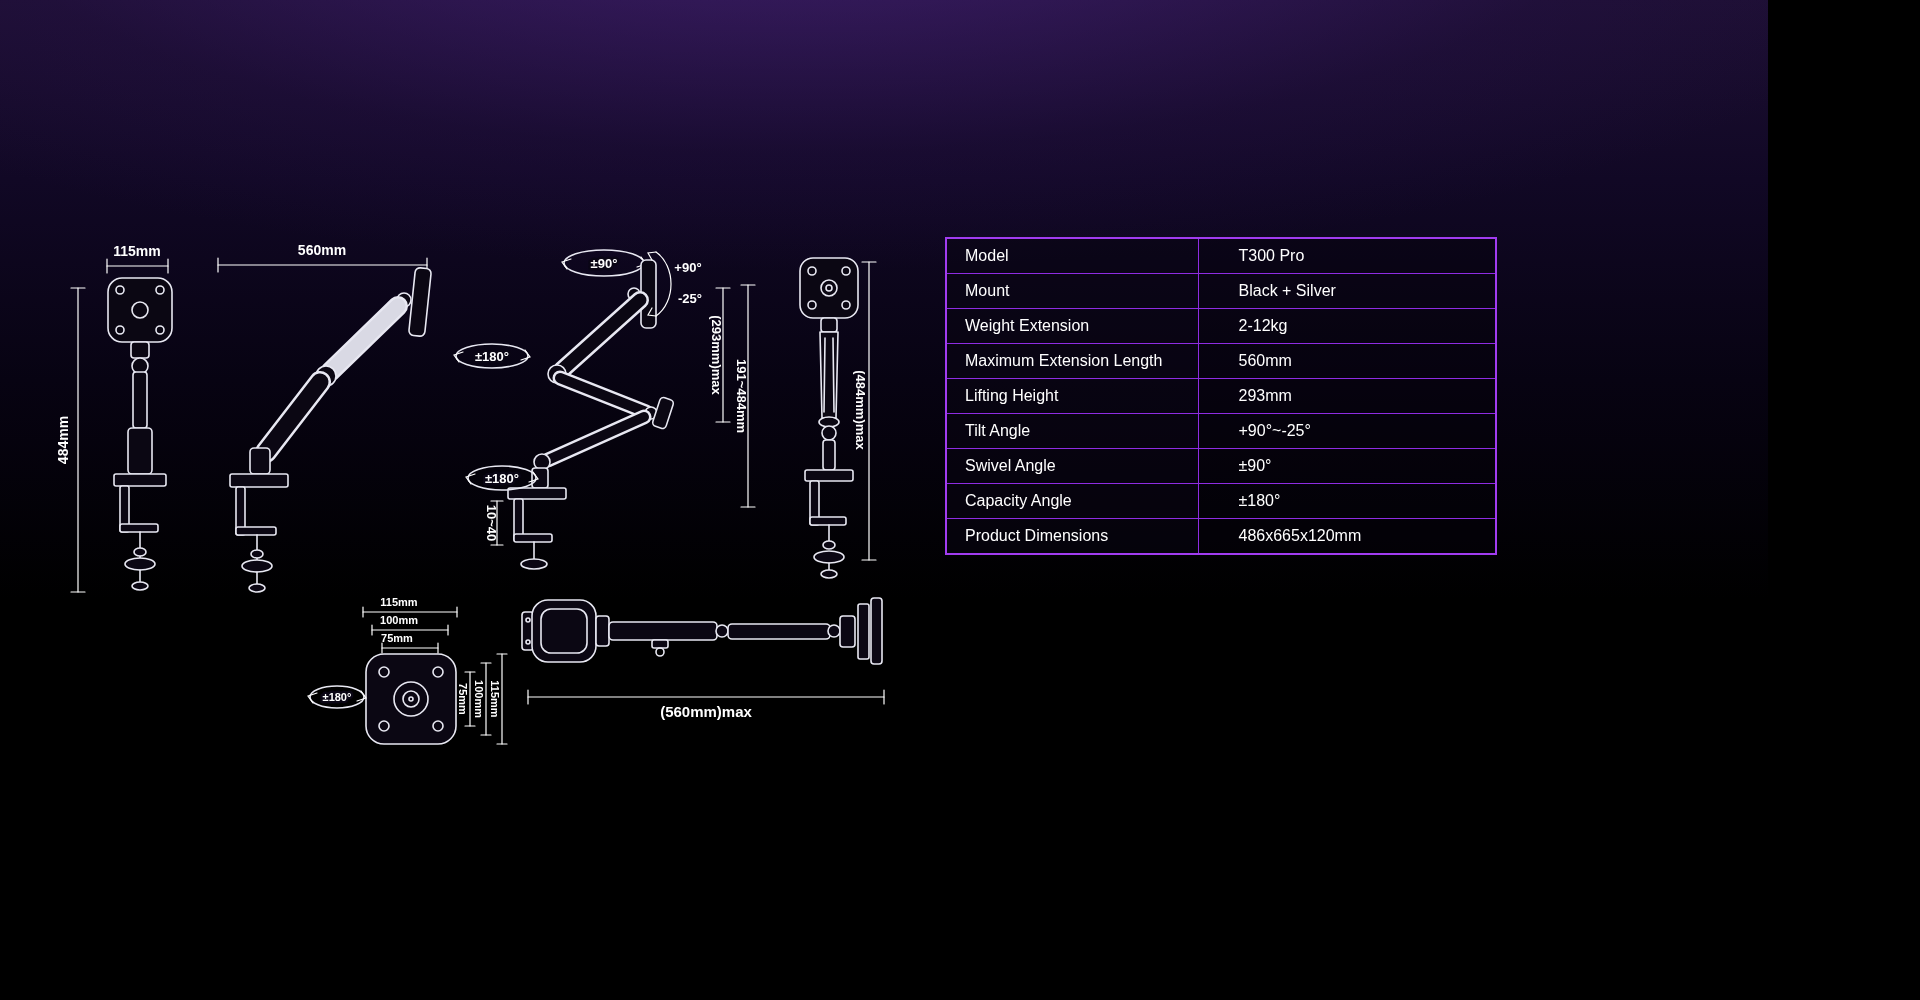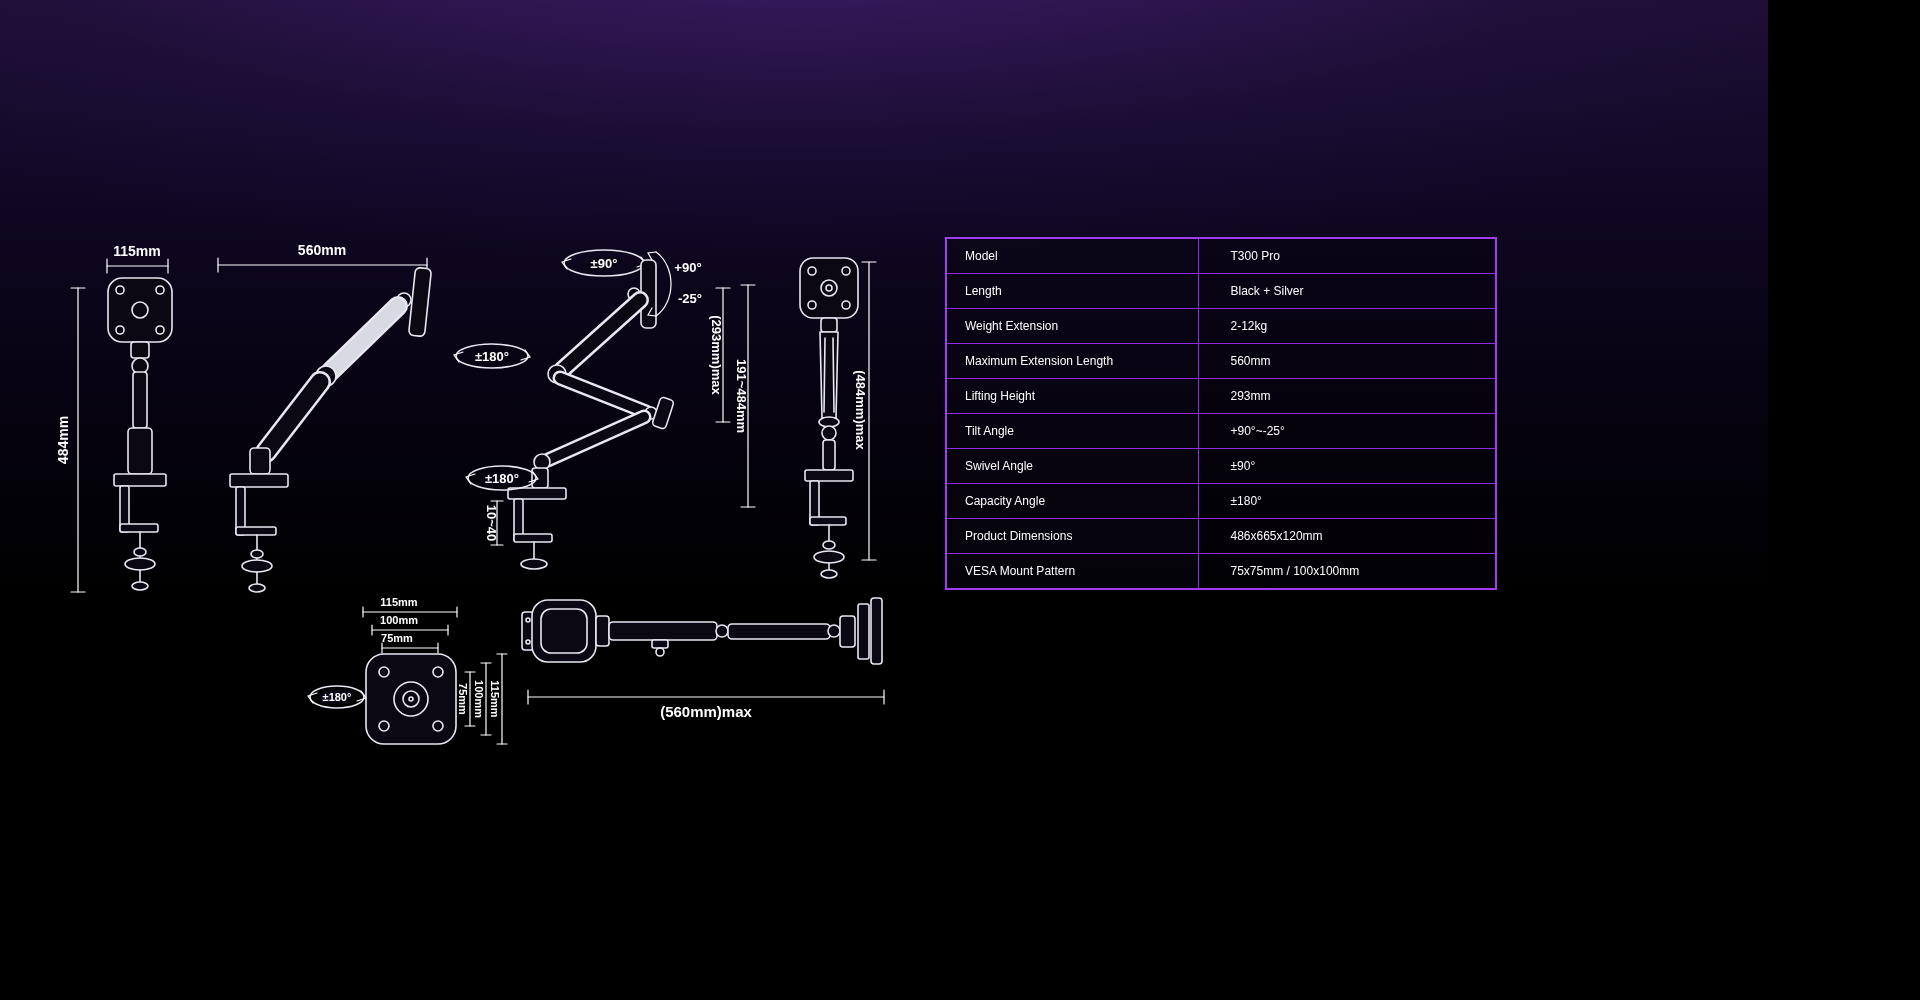--- a/index.html
+++ b/index.html
@@ -12,29 +12,29 @@
     position:absolute; inset:0;
     background:
       radial-gradient(1600px 520px at 45% -12%, rgba(92,44,158,0.55), rgba(40,18,74,0.30) 52%, rgba(0,0,0,0) 75%),
       linear-gradient(180deg, #1d0f33 0%, #110825 18%, #070312 38%, #000 60%);
   }
 
   
   .spec-table {
     position:absolute; left:945px; top:237px; width:550px;
     border-collapse:collapse; table-layout:fixed;
-    color:#fff; font-size:12px; border:2px solid #a13cf0;
+    color:#fff; font-size:16px; border:2px solid #a13cf0;
   }
   .spec-table td {
     border:1.5px solid #8e2ce2;
     height:34px; padding:0 8px 0 18px;
     background:rgba(10,5,18,0.55);
     white-space:nowrap; overflow:hidden;
   }
-  .spec-table td.value { padding-left:32px; background:rgba(5,2,10,0.40); }
+  .spec-table td.value { padding-left:40px; background:rgba(5,2,10,0.40); }
 
   
   .drawings { position:absolute; left:0; top:0; }
   .ln   { stroke:#e8e8f2; stroke-width:1.6; fill:none; stroke-linecap:round; stroke-linejoin:round; }
   .filldark { fill:#0b0713; }
   .dim  { stroke:#ffffff; stroke-width:1.2; fill:none; stroke-linecap:round; }
   .capO { stroke:#e8e8f2; stroke-linecap:round; fill:none; }
   .capI { stroke:#0b0713; stroke-linecap:round; fill:none; }
   .capW { stroke:#d9d9e4; stroke-linecap:round; fill:none; }
   .drawings text { fill:#ffffff; font-family:"Liberation Sans", sans-serif; font-weight:700; }
@@ -265,21 +265,21 @@
     <colgroup>
         <col style="width:252px">
         <col style="width:298px">
       </colgroup>
     <tbody>
       <tr>
         <td class="label">Model</td>
         <td class="value">T300 Pro</td>
       </tr>
       <tr>
-        <td class="label">Length</td>
+        <td class="label">Mount</td>
         <td class="value">Black + Silver</td>
       </tr>
       <tr>
         <td class="label">Weight Extension</td>
         <td class="value">2-12kg</td>
       </tr>
       <tr>
         <td class="label">Maximum Extension Length</td>
         <td class="value">560mm</td>
       </tr>
@@ -295,20 +295,16 @@
         <td class="label">Swivel Angle</td>
         <td class="value">±90°</td>
       </tr>
       <tr>
         <td class="label">Capacity Angle</td>
         <td class="value">±180°</td>
       </tr>
       <tr>
         <td class="label">Product Dimensions</td>
         <td class="value">486x665x120mm</td>
-      </tr>
-      <tr>
-        <td class="label">VESA Mount Pattern</td>
-        <td class="value">75x75mm / 100x100mm</td>
       </tr>
     </tbody>
   </table>
 </div>
 
 </body></html>

